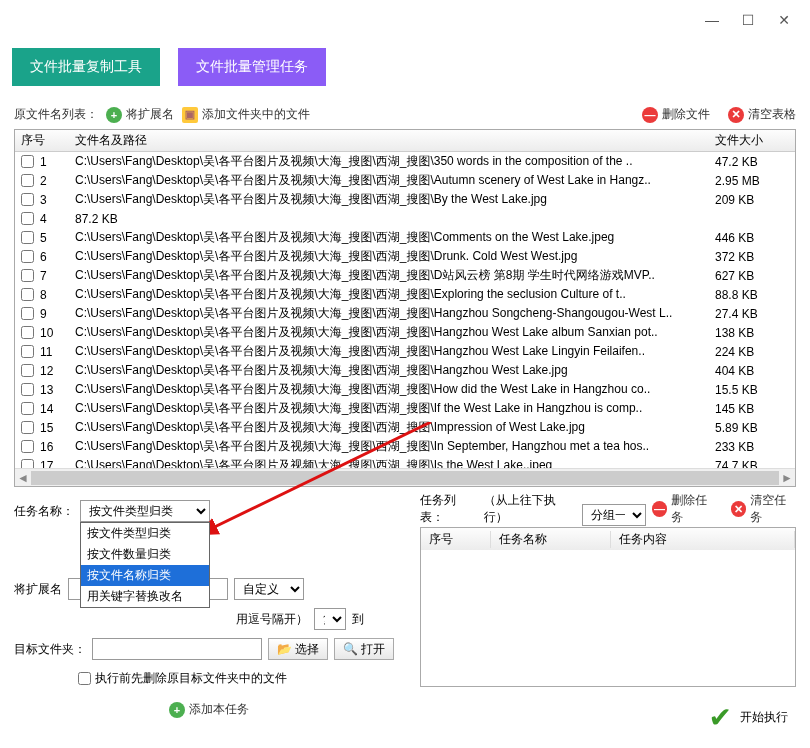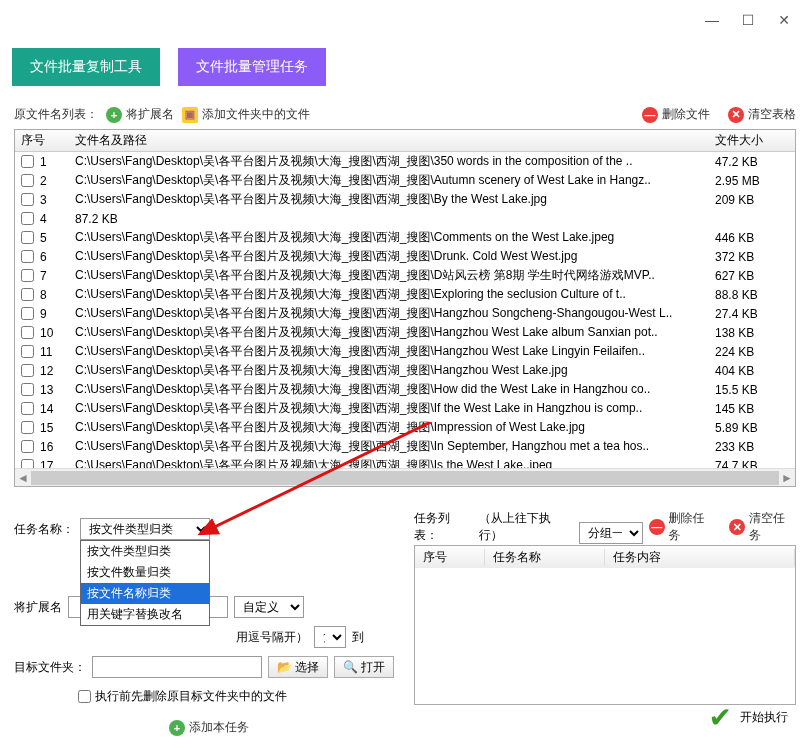--- a/index.html
+++ b/index.html
@@ -22,21 +22,21 @@
 .grid-head { display: flex; background: linear-gradient(#fdfdfd,#ececec); border-bottom: 1px solid #ccc; height: 22px; align-items: center; }
 .grid-head div, .row .c { padding: 0 6px; white-space: nowrap; overflow: hidden; font-size: 12px; }
 .col-idx { width: 54px; } .col-path { flex: 1; } .col-size { width: 86px; }
 .grid-body { overflow-y: scroll; height: 335px; }
 .row { display: flex; align-items: center; height: 19px; font-family: "Courier New", monospace; font-size: 12px; }
 .row .c.col-idx { display: flex; align-items: center; gap: 6px; font-family: sans-serif; }
 .row input[type=checkbox] { width: 13px; height: 13px; }
 .hscroll { position: absolute; bottom: 0; left: 0; right: 0; height: 18px; background: #f0f0f0; border-top: 1px solid #ddd; display: flex; align-items: center; justify-content: space-between; padding: 0 2px; color: #888; }
 .hscroll .thumb { background: #ccc; height: 14px; flex: 1; margin: 0 2px; }
 
-.lower { display: flex; padding: 23px 14px 0; gap: 10px; position: relative; }
+.lower { display: flex; padding: 5px 14px 0; gap: 16px; position: relative; }
 .left { width: 390px; }
 .form-row { display: flex; align-items: center; gap: 6px; margin: 8px 0; position: relative; }
 select, input[type=text] { border: 1px solid #999; background: #fff; padding: 2px 4px; height: 22px; font-size: 12px; }
 .dropdown { position: relative; }
 .dd-list { position: absolute; top: 22px; left: 0; width: 130px; border: 1px solid #666; background: #fff; z-index: 5; }
 .dd-list div { padding: 2px 6px; font-size: 12px; }
 .dd-list div.sel { background: #1e6fd9; color: #fff; }
 .small-btn { border: 1px solid #aaa; background: linear-gradient(#fff,#e8e8e8); padding: 2px 8px; height: 22px; display: flex; align-items: center; gap: 3px; cursor: pointer; }
 .chk-row { display: flex; align-items: center; gap: 4px; margin: 10px 0 0 64px; }
 

